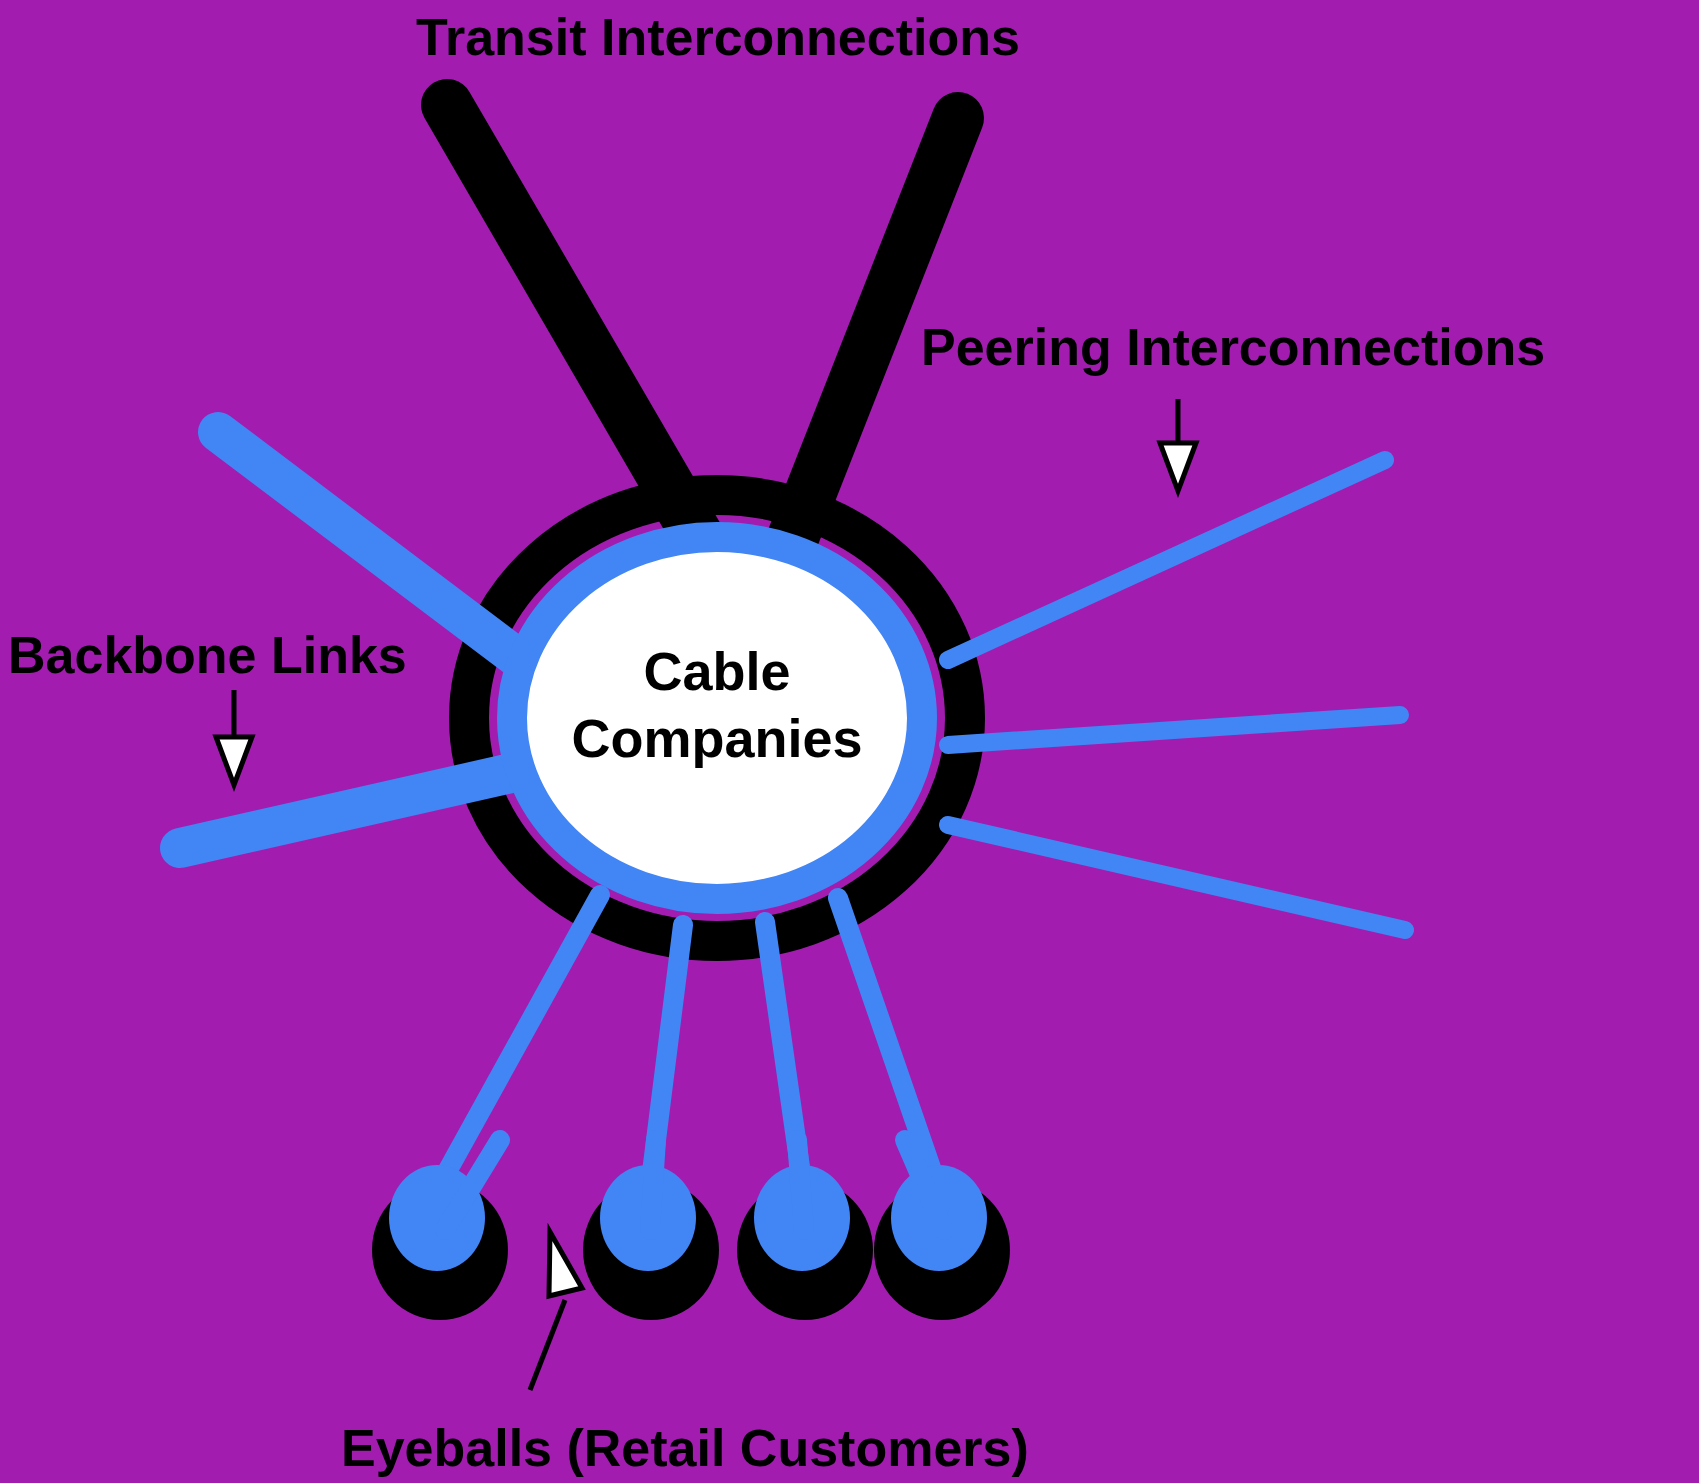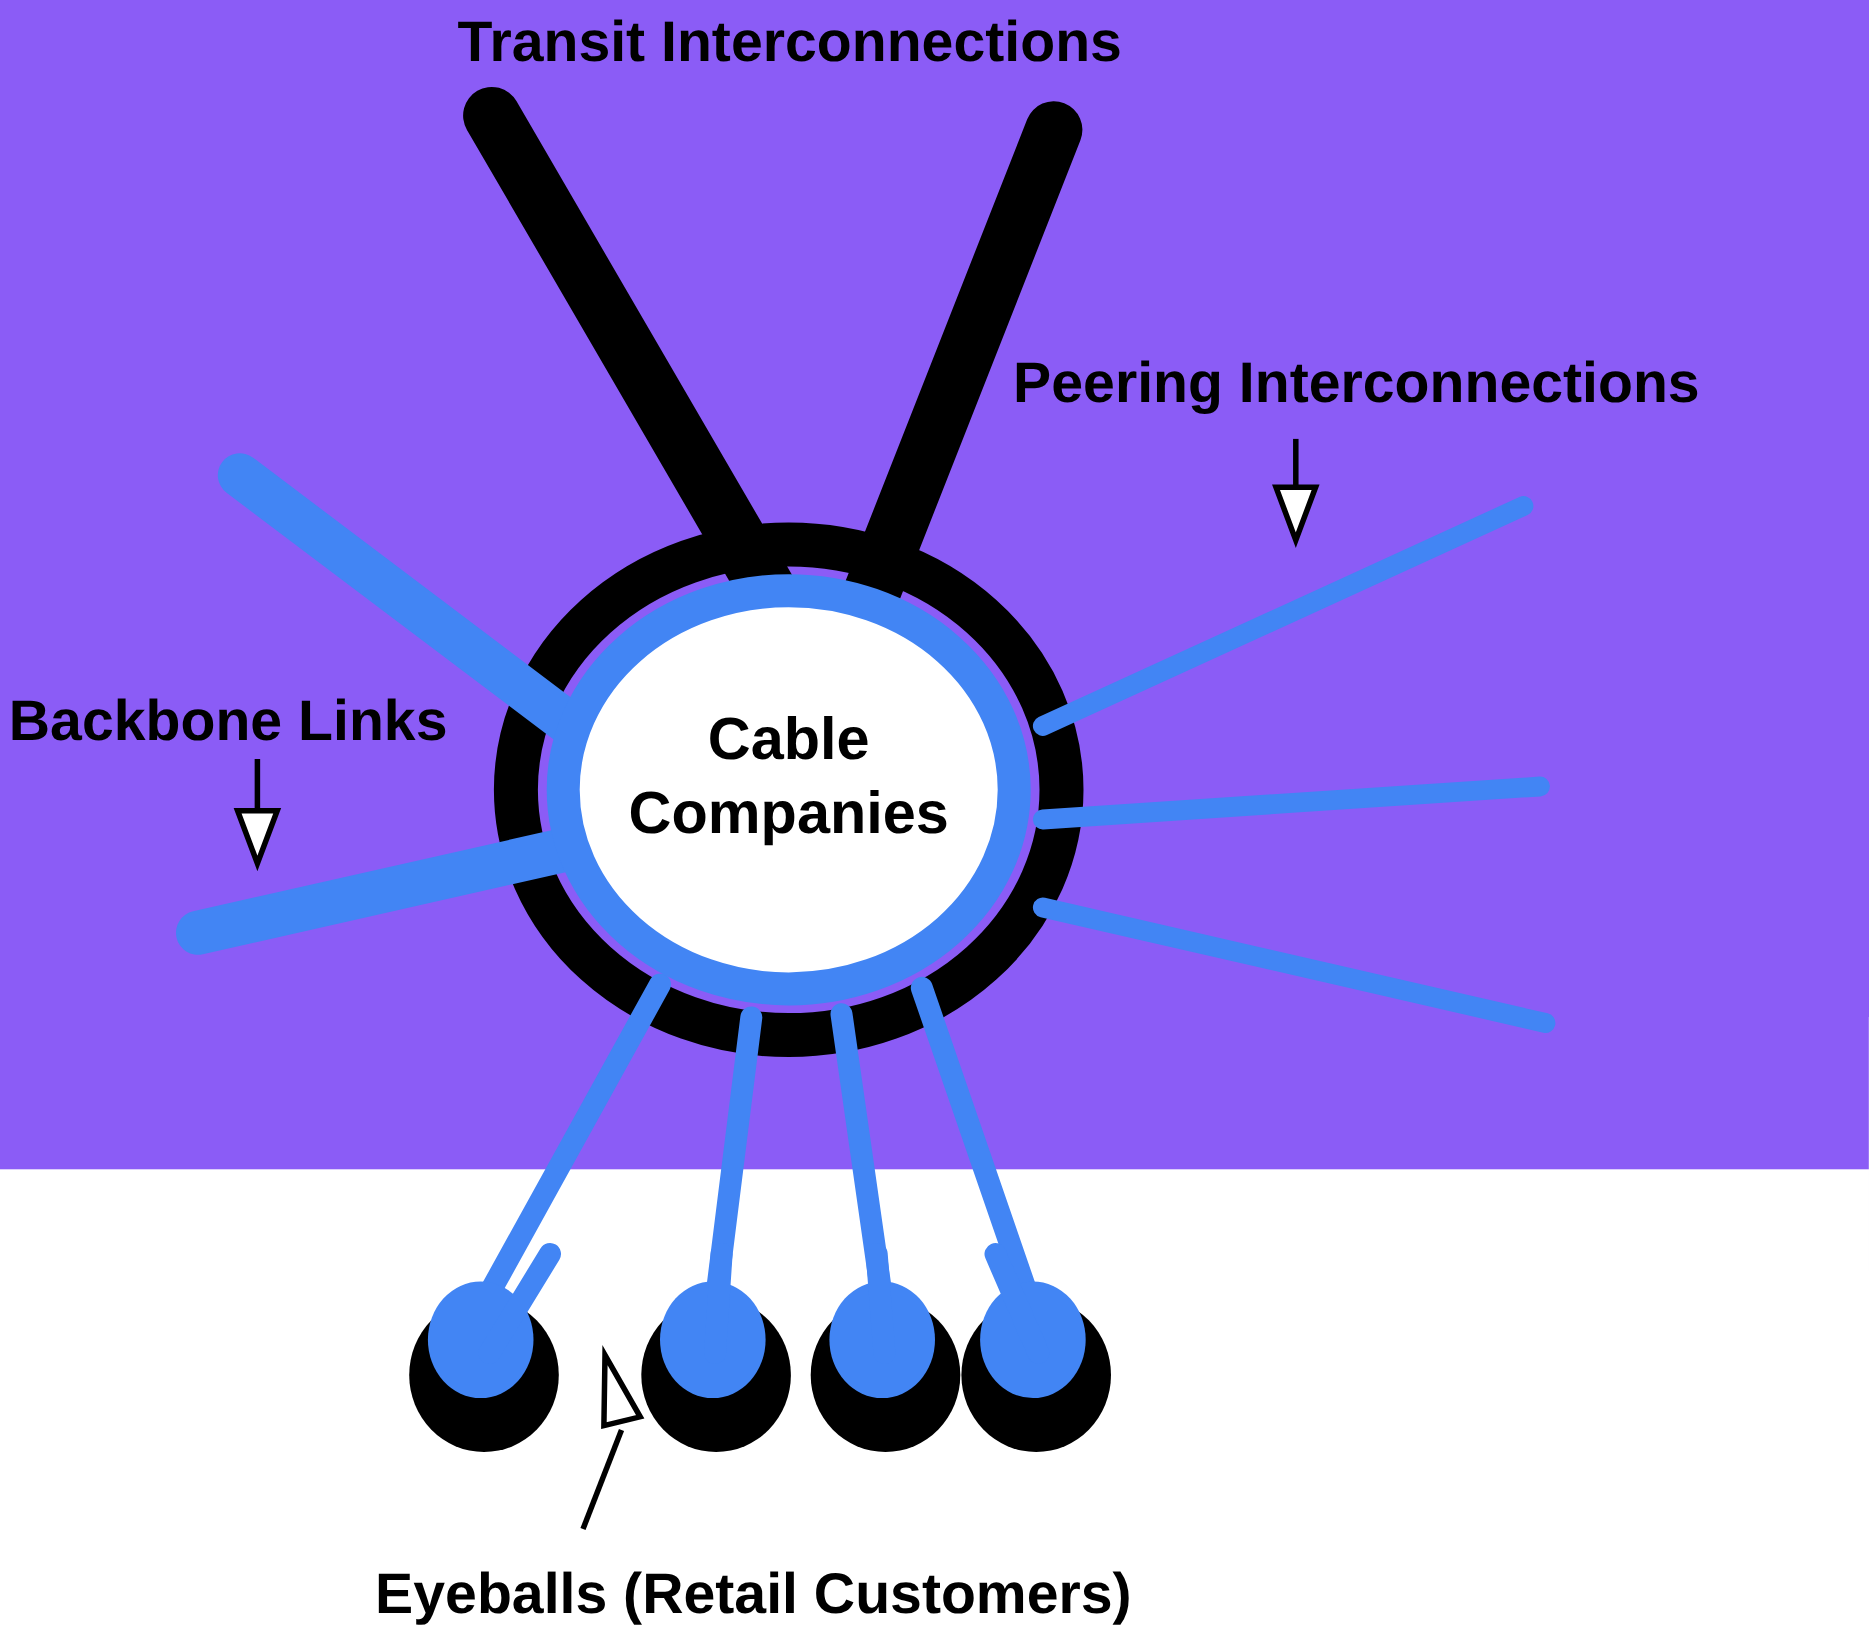--- a/index.html
+++ b/index.html
@@ -9,22 +9,22 @@
   }
   body {
     width: 1699px;
     height: 1483px;
     overflow: hidden;
     font-family: "Liberation Sans", sans-serif;
   }
   #diagram-root {
     position: relative;
     width: 1699px;
-    height: 1063px;
-    background: #8b5cf6;
+    height: 1483px;
+    background: #a21caf;
   }
   svg.canvas {
     position: absolute;
     top: 0;
     left: 0;
     width: 1699px;
     height: 1483px;
     display: block;
   }
   .label-text {

